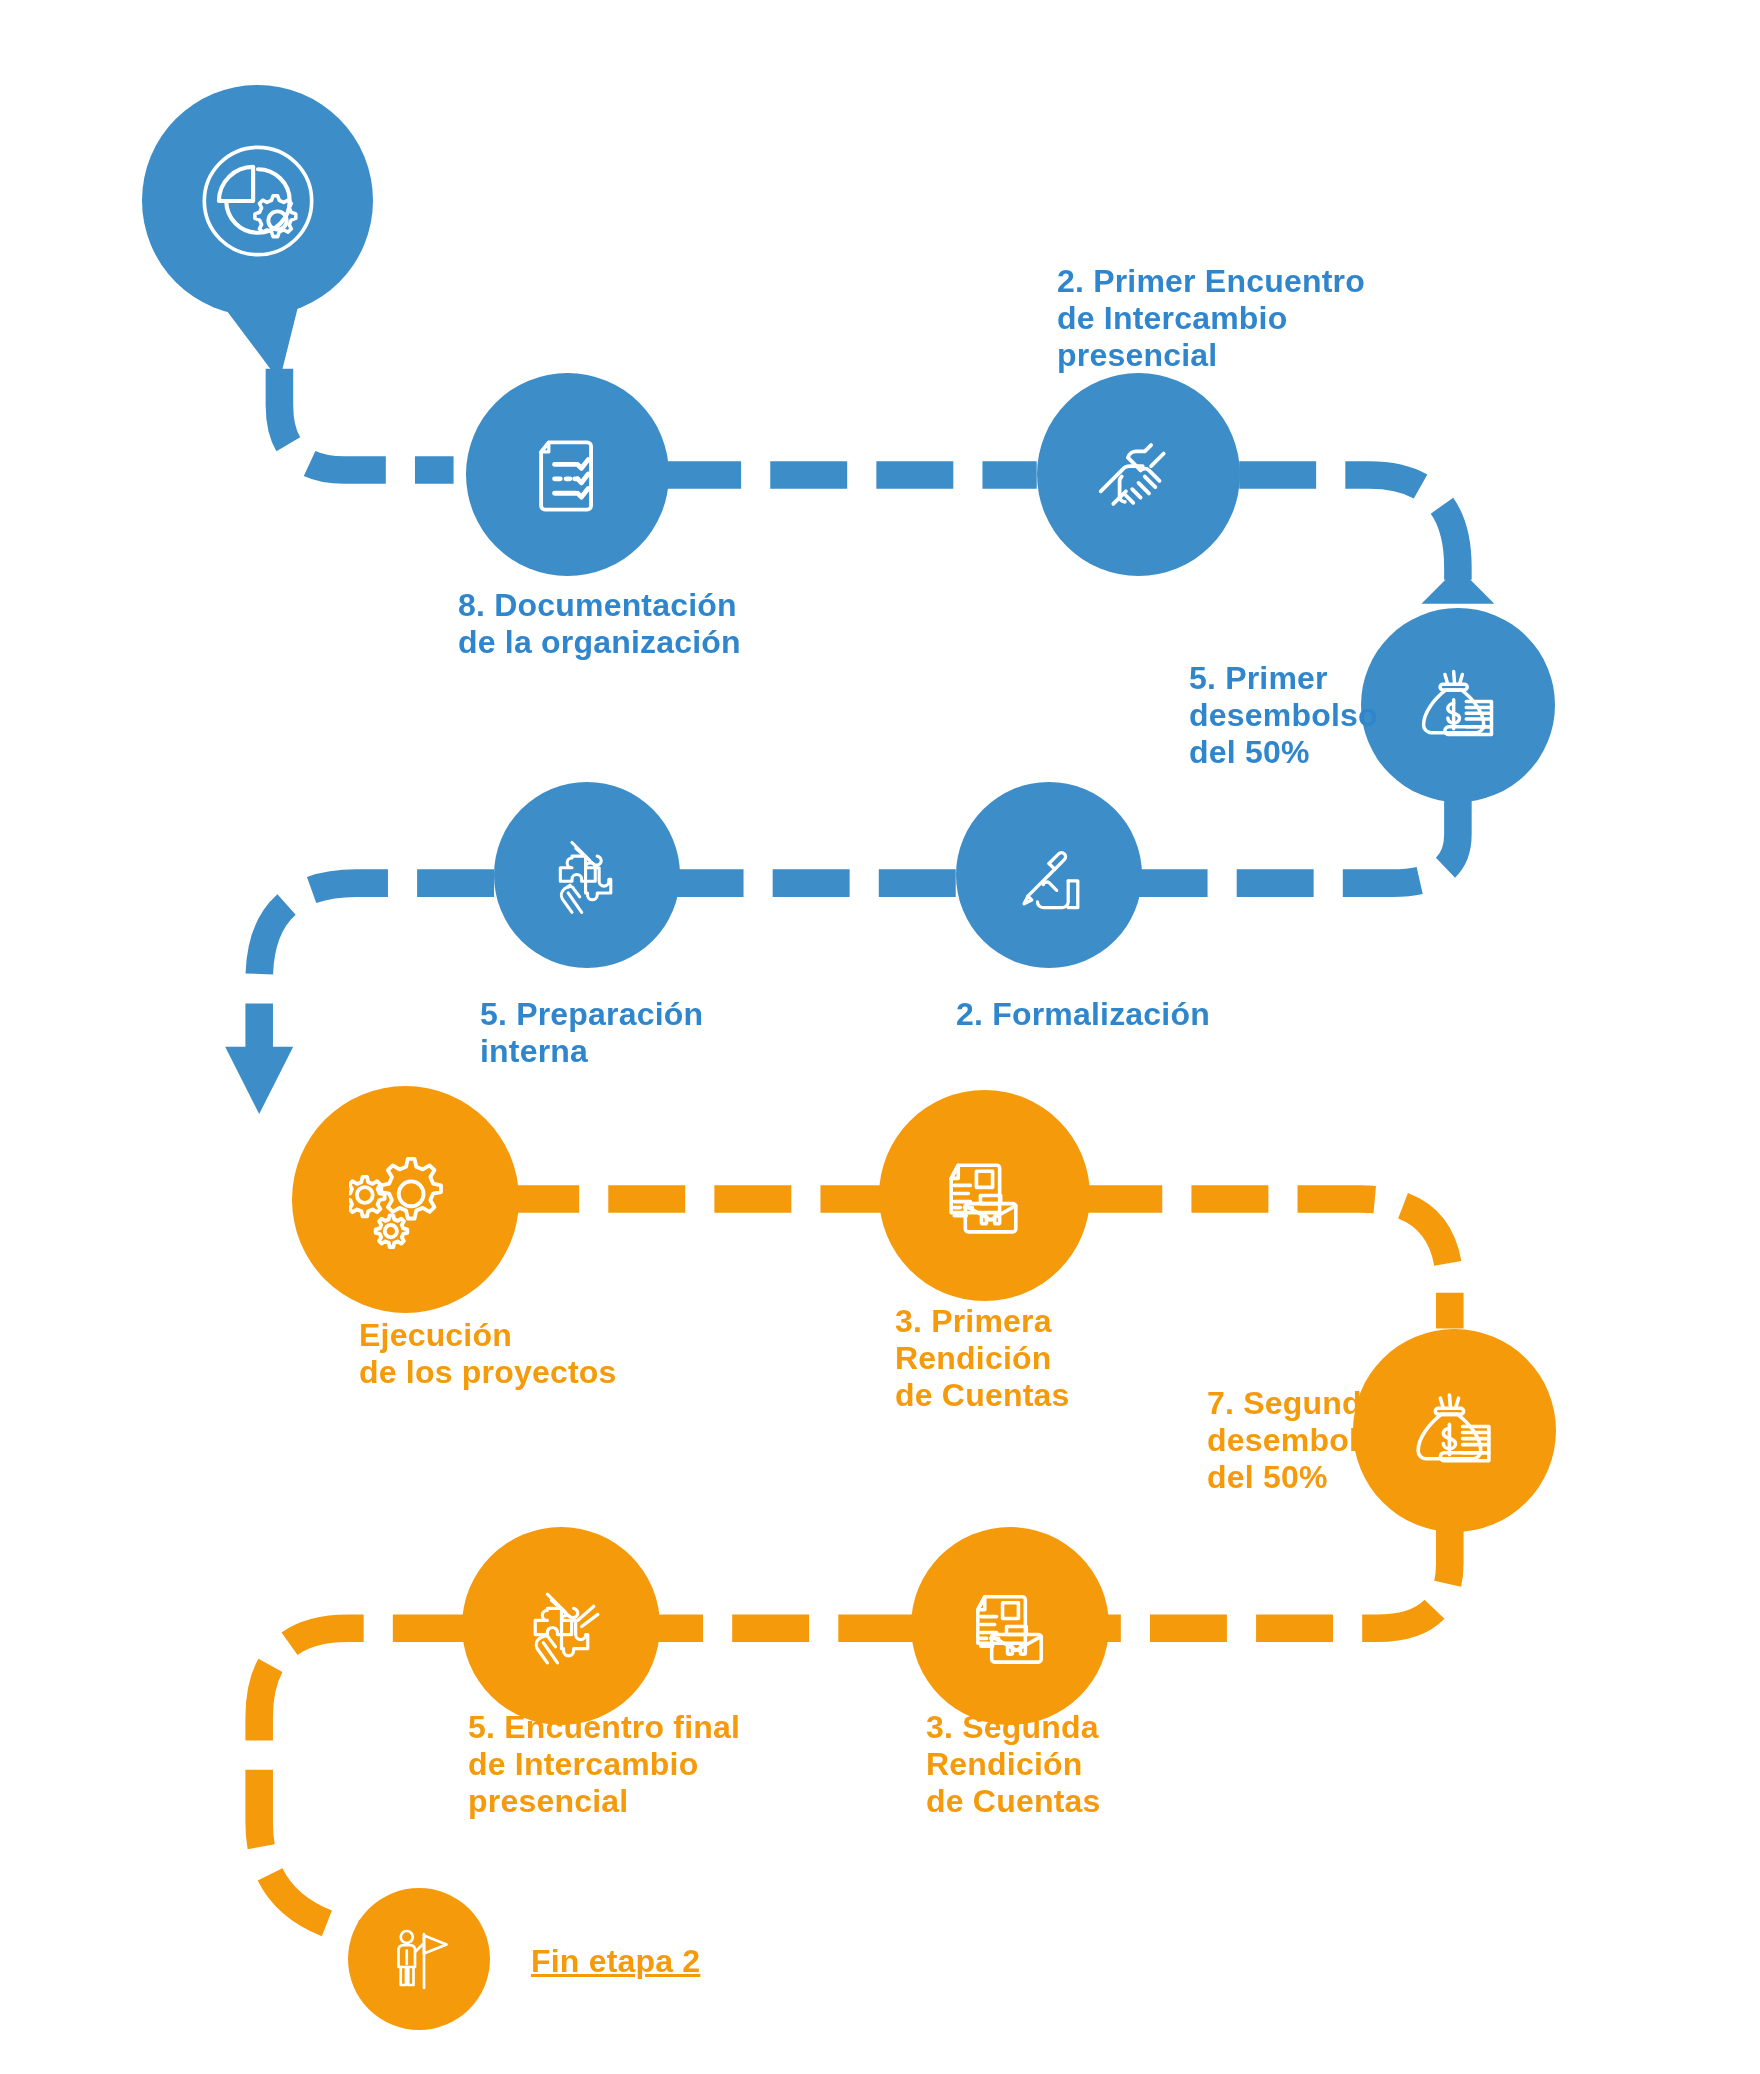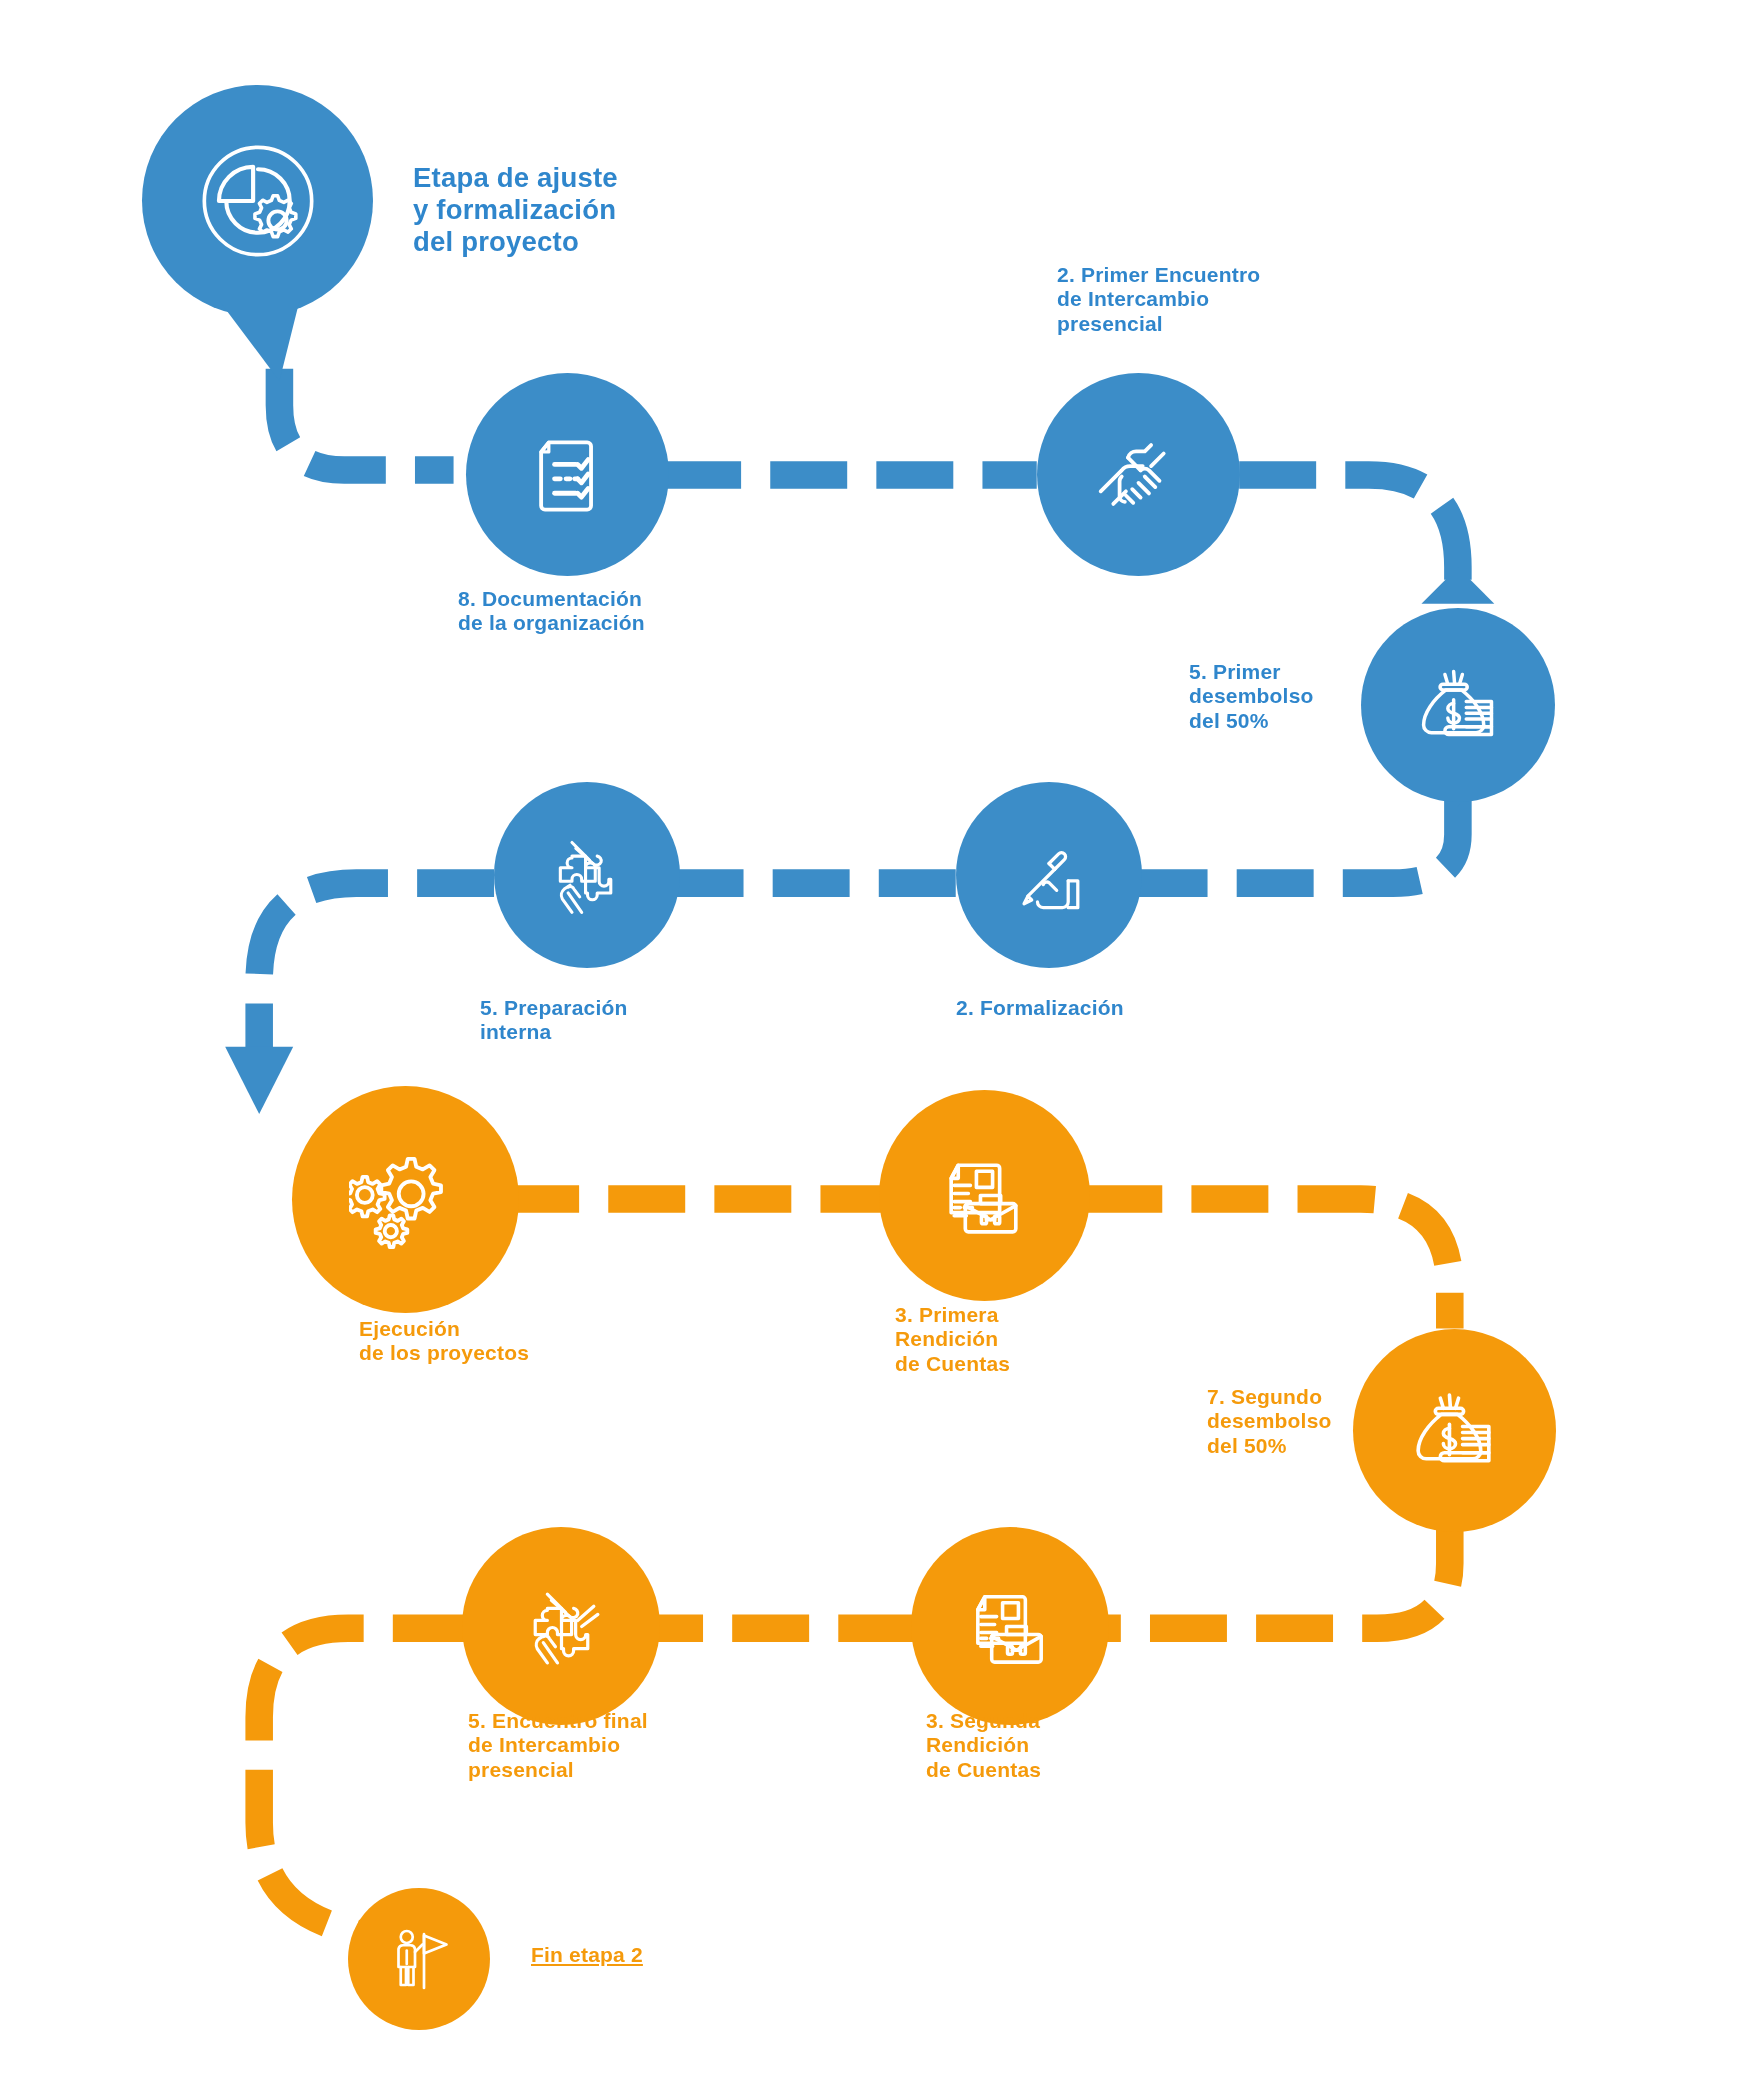--- a/index.html
+++ b/index.html
@@ -26,21 +26,21 @@
   .label{
     position:absolute;
     font-weight:bold;
     line-height:1.16;
     letter-spacing:0.2px;
     white-space:pre-line;
   }
   .label.blue{color:#2F86CC;}
   .label.orange{color:#F59A0B;}
   .label.big{font-size:27.5px;}
-  .label.mid{font-size:21px;}
+  .label.mid{font-size:32px;}
 </style>
 </head>
 <body>
 
 <div id="stage">
 
   <svg class="svg-layer" viewBox="0 0 2173 2560" xmlns="http://www.w3.org/2000/svg">
 
     <path d="M 345 455 L 345 500 Q 345 580 425 580 L 560 580" fill="none" stroke="#3C8DC8" stroke-width="34" stroke-linecap="butt" stroke-dasharray="95 36"></path>
 
@@ -77,23 +77,20 @@
       </g>
     </svg>
   </div>
 
   <svg class="svg-layer" style="z-index:0;" viewBox="0 0 2173 2560" xmlns="http://www.w3.org/2000/svg">
     <path d="M 270 370 L 345 470 L 370 370 Z" fill="#3C8DC8"></path>
     <path d="M 1755 745 L 1800 700 L 1845 745 Z" fill="#3C8DC8"></path>
     <path d="M 1755 945 L 1800 995 L 1845 945 Z" fill="#3C8DC8"></path>
   </svg>
 
-  <div class="label blue big" style="left:413px;top:162px;">Etapa de ajuste
-y formalización
-del proyecto</div>
 
   <div class="node blue" style="left:466px;top:373px;width:203px;height:203px;">
     <svg width="96" height="96" viewBox="0 0 100 100">
       <path d="M30 16 h40 a4 4 0 0 1 4 4 v62 a4 4 0 0 1 -4 4 h-44 a4 4 0 0 1 -4 -4 v-56 Z" fill="none" stroke="#fff" stroke-width="4" stroke-linejoin="round"></path>
       <path d="M30 16 l-8 10 h8 Z" fill="none" stroke="#fff" stroke-width="3.4" stroke-linejoin="round"></path>
       <g stroke="#fff" stroke-width="5" stroke-linecap="round" fill="none">
         <path d="M36 39 h22"></path>
         <path d="M36 54 h6 M48 54 h4 M57 54 h3"></path>
         <path d="M36 69 h22"></path>
       </g>

